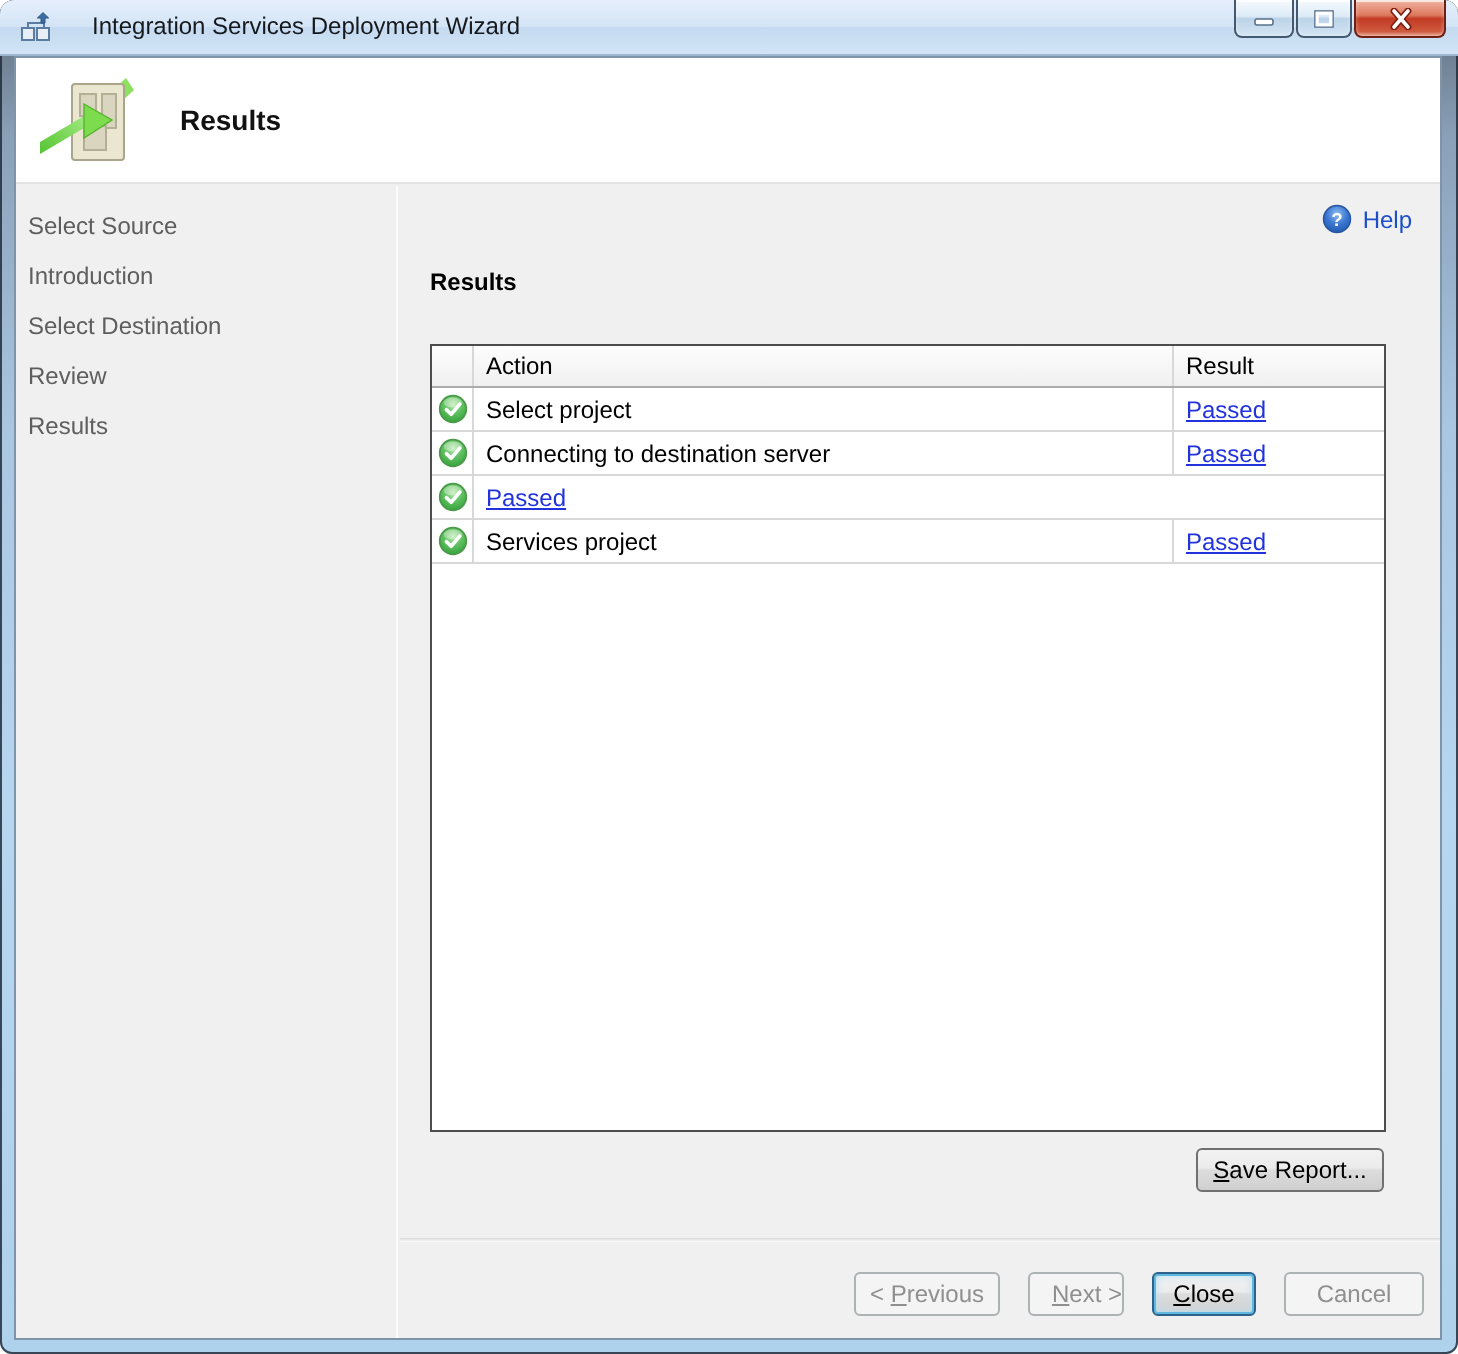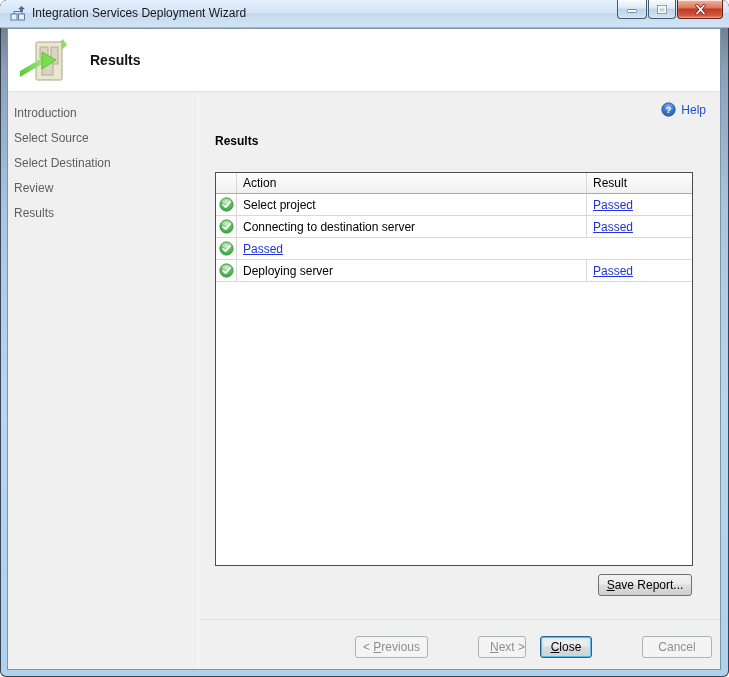--- a/index.html
+++ b/index.html
@@ -13,21 +13,21 @@
     position: relative;
     width: 729px; height: 677px;
     border-radius: 7px 7px 6px 6px;
     background: linear-gradient(180deg, #5d6b79 0%, #8aa0b8 10%, #aac7e2 32%, #b7d6f0 60%, #aed1ec 100%);
     box-shadow: inset 0 0 0 1px rgba(35,45,58,.85);
     overflow: hidden;
   }
   
   .titlebar {
     position: absolute; top: 0; left: 0; right: 0; height: 28px;
-    display: flex; align-items: center; gap: 6px;
+    display: flex; align-items: center; gap: 20px;
     padding-left: 10px;
     background: linear-gradient(#e6effc, #d3e4f6 50%, #c5daf0 50%, #d1e4f6);
     border-bottom: 1px solid #9db6d2;
     border-radius: 6px 6px 0 0;
     color: #15191d;
   }
   .title-text { position: relative; top: -1px; }
   .caption-buttons { position: absolute; top: 0; right: 6px; display: flex; gap: 1px; }
   .cap-btn {
     height: 19px; border: 1px solid #43596f; border-top: none;
@@ -88,21 +88,21 @@
   .grid-fill { flex: 1; background: #fff; }
   .passed-link { color: #2233dd; text-decoration: underline; cursor: pointer; }
   
   .btn {
     font-family: "Liberation Sans", sans-serif; font-size: 12px;
     height: 22px; border: 1px solid #707070; border-radius: 3px;
     background: linear-gradient(#f2f2f2, #ebebeb 45%, #dddddd 50%, #cfcfcf);
     color: #000; display: inline-flex; align-items: center; justify-content: center;
     cursor: default;
   }
-  .btn.disabled { background: #f4f4f4; border-color: #adb2b5; color: #8f8f8f; margin-left: 36px; }
+  .btn.disabled { background: #f4f4f4; border-color: #adb2b5; color: #8f8f8f; }
   .btn.default {
     border-color: #2c628b;
     box-shadow: inset 0 0 0 1px #5fb8e0, inset 0 0 4px 1px #b9e2f5;
   }
   .save-btn { position: absolute; top: 481px; right: 28px; width: 94px; }
   .hsep {
     position: absolute; top: 526px; left: 0; right: 0; height: 2px;
     background: linear-gradient(#d7d7d7, #ffffff);
   }
   .footer-row { position: absolute; top: 543px; right: 8px; display: flex; gap: 14px; }
@@ -177,22 +177,22 @@
         <rect x="20" y="11" width="8" height="11" fill="#d9d5be" stroke="#b3af94"></rect>
         <rect x="31" y="11" width="7" height="17" fill="#d9d5be" stroke="#b3af94"></rect>
         <rect x="22" y="27" width="11" height="12" fill="#d9d5be" stroke="#b3af94"></rect>
         <polygon points="0,41 22,28 22,22 0,35" fill="url(#gArrow)"></polygon>
         <polygon points="22,16 36,24 22,33" fill="#7ddc4e" stroke="#55b32e" stroke-width="0.7"></polygon>
       </svg>
       <div class="page-title">Results</div>
     </div>
 
     <nav class="sidebar">
+      <div class="step">Select Source</div>
       <div class="step">Introduction</div>
-      <div class="step">Select Source</div>
       <div class="step">Select Destination</div>
       <div class="step">Review</div>
       <div class="step">Results</div>
     </nav>
 
     <section class="main">
 
       <a class="help-link">
         <svg width="15" height="15" viewBox="0 0 16 16">
           <circle cx="8" cy="8" r="7.2" fill="url(#gBlue)" stroke="#28569f" stroke-width="0.8"></circle>
@@ -241,21 +241,21 @@
           <div class="c-result">
               <a class="passed-link">Passed</a>
             </div>
         </div>
         <div class="grid-row">
           <div class="c-icon">
               <svg width="15" height="15">
                 <use href="#chk"></use>
               </svg>
             </div>
-          <div class="c-action">Deploying server</div>
+          <div class="c-action">Services project</div>
           <div class="c-result">
               <a class="passed-link">Passed</a>
             </div>
         </div>
 
         <div class="grid-fill"></div>
       </div>
 
       <button class="btn save-btn">
         <span><u>S</u><span>ave Report...</span></span>

